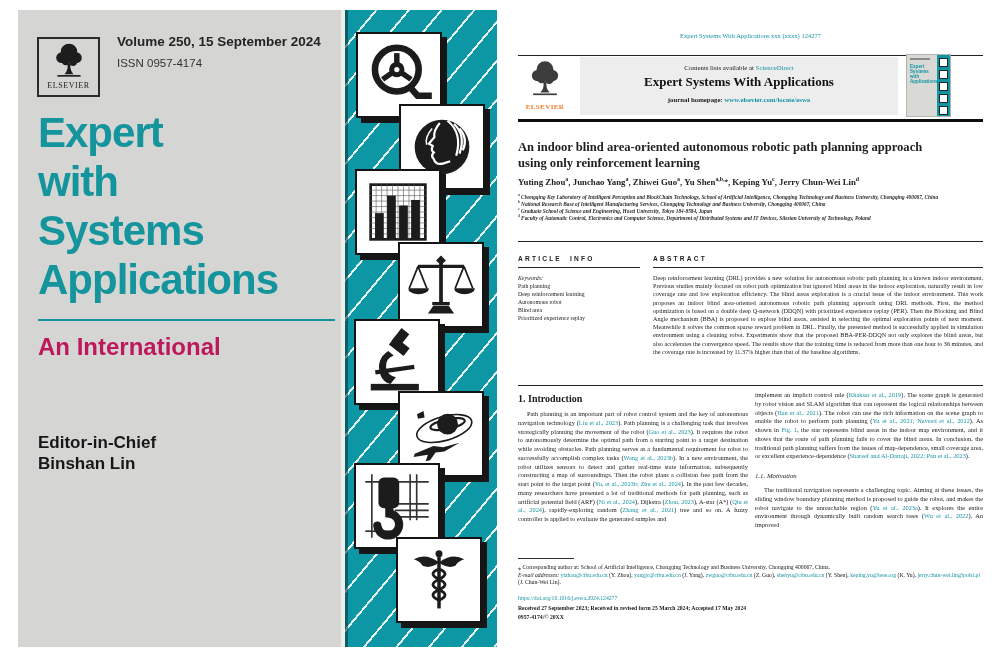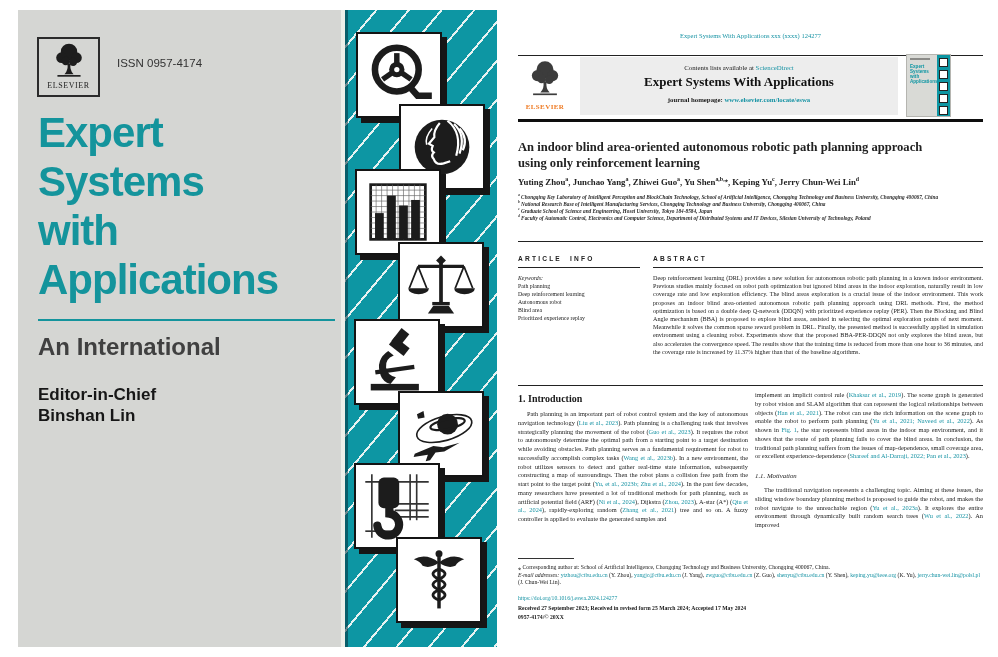--- a/index.html
+++ b/index.html
@@ -15,22 +15,22 @@
 
   
   .cover{position:absolute;left:18px;top:10px;width:479px;height:637px;background:var(--cover-bg);}
   .elsbox{position:absolute;left:19px;top:27px;width:63px;height:60px;border:2px solid #2b2b2b;background:var(--cover-bg);text-align:center;padding-top:3px;box-sizing:border-box;color:#1d1d1d;}
   .elsbox .tree{display:block;margin:0 auto;}
   .elsbox .elslabel{font-family:"Liberation Serif",serif;font-size:8px;letter-spacing:.6px;color:#1d1d1d;margin-top:1px;}
   .vol{position:absolute;left:99px;top:24px;font-size:13.5px;font-weight:bold;color:#242424;}
   .issn{position:absolute;left:99px;top:47px;font-size:11.5px;color:#333;text-align:right;}
   .cover-title{position:absolute;left:20px;top:98px;font-size:42px;font-weight:bold;color:var(--cover-teal);line-height:49px;letter-spacing:-1px;}
   .cover-rule{position:absolute;left:20px;top:309px;width:297px;height:2px;background:var(--cover-teal);}
-  .subtitle{position:absolute;left:20px;top:322px;font-size:24px;font-weight:bold;color:#404040;line-height:29px;}
-  .editor{position:absolute;left:20px;top:374px;font-size:17px;font-weight:bold;color:#171717;line-height:21px;}
+  .subtitle{position:absolute;left:20px;top:322px;font-size:24px;font-weight:bold;color:#be185d;line-height:29px;}
+  .editor{position:absolute;left:20px;top:422px;font-size:17px;font-weight:bold;color:#171717;line-height:21px;}
 
   .band{position:absolute;right:0;top:0;width:152px;height:637px;
     background:repeating-linear-gradient(130deg,var(--band-teal) 0 23px,#e7f2f1 23px 25px);
     border-left:4px solid #edefe9;box-shadow:inset 3px 0 0 rgba(8,49,60,.55);}
   .tile{position:absolute;width:86px;height:86px;background:#fff;border:2px solid #141414;
     box-shadow:5px 5px 0 #161616;display:flex;align-items:center;justify-content:center;box-sizing:border-box;}
   .t1{left:338px;top:22px;z-index:1;}
   .t2{left:381px;top:94px;z-index:2;}
   .t3{left:337px;top:159px;z-index:3;}
   .t4{left:380px;top:232px;z-index:4;}
@@ -97,26 +97,27 @@
         <circle cx="11" cy="19" r="6.5"></circle>
         <circle cx="29" cy="19" r="6.5"></circle>
       <circle cx="16" cy="23" r="5"></circle>
         <circle cx="25" cy="24" r="5"></circle>
       <path d="M18 26 q1.5 8 -3.5 13 h11 q-5 -5 -3.5 -13z"></path>
       <rect x="6" y="40" width="28" height="2"></rect>
     </svg>
     <div class="elslabel">ELSEVIER</div>
   </div>
 
+  <div class="vol">Volume 250, 15 September 2024</div>
   <div class="issn">ISSN 0957-4174</div>
 
   <div class="cover-title">
     <div>Expert</div>
+    <div>with</div>
     <div>Systems</div>
-    <div>with</div>
     <div>Applications</div>
   </div>
 
   <div class="cover-rule"></div>
 
   <div class="subtitle">
     <div>An International</div>
   </div>
 
   <div class="editor">

